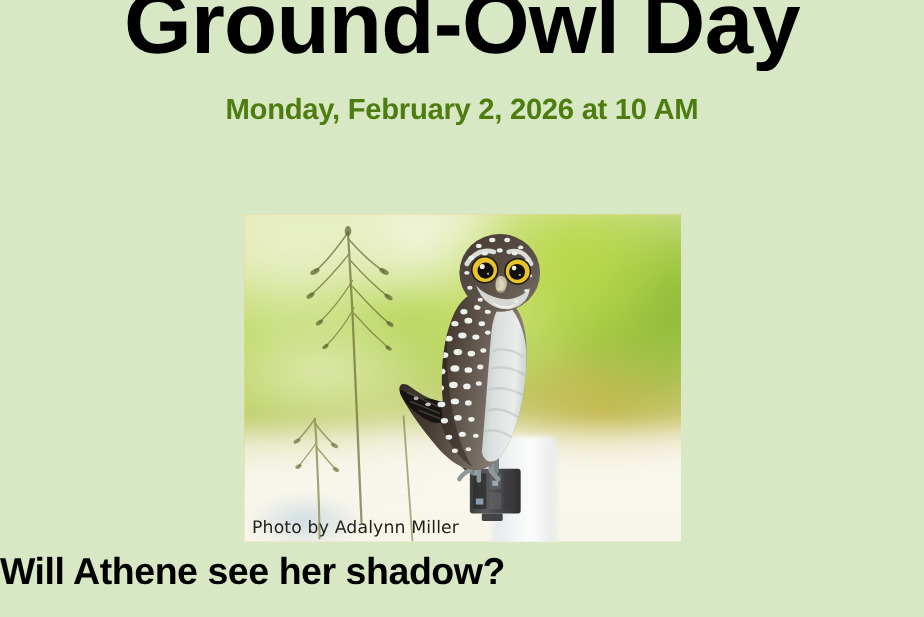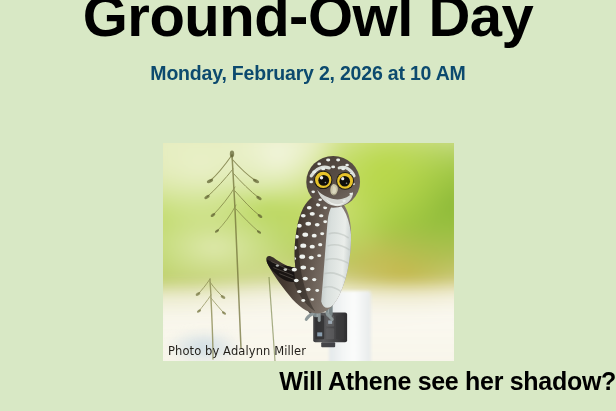--- a/index.html
+++ b/index.html
@@ -40,21 +40,21 @@
   .subtitle-block {
     position: absolute;
     top: 61px;
     left: 0;
     width: 616px;
     text-align: center;
   }
   .subtitle {
     font-size: 19.5px;
     font-weight: bold;
-    color: #0c4a6e;
+    color: #4d7c0f;
     line-height: 1.33;
     letter-spacing: -0.2px;
     white-space: nowrap;
   }
 
   
   .photo-frame {
     position: absolute;
     left: 163px;
     top: 143px;
@@ -155,21 +155,21 @@
     letter-spacing: 0.1px;
     white-space: nowrap;
   }
 
   
   .footer-question {
     position: absolute;
     top: 367px;
     left: 0;
     width: 616px;
-    text-align: right;
+    text-align: left;
     font-size: 25px;
     font-weight: bold;
     color: #000000;
     letter-spacing: -0.3px;
     white-space: nowrap;
   }
 </style>
 </head>
 <body>
 

